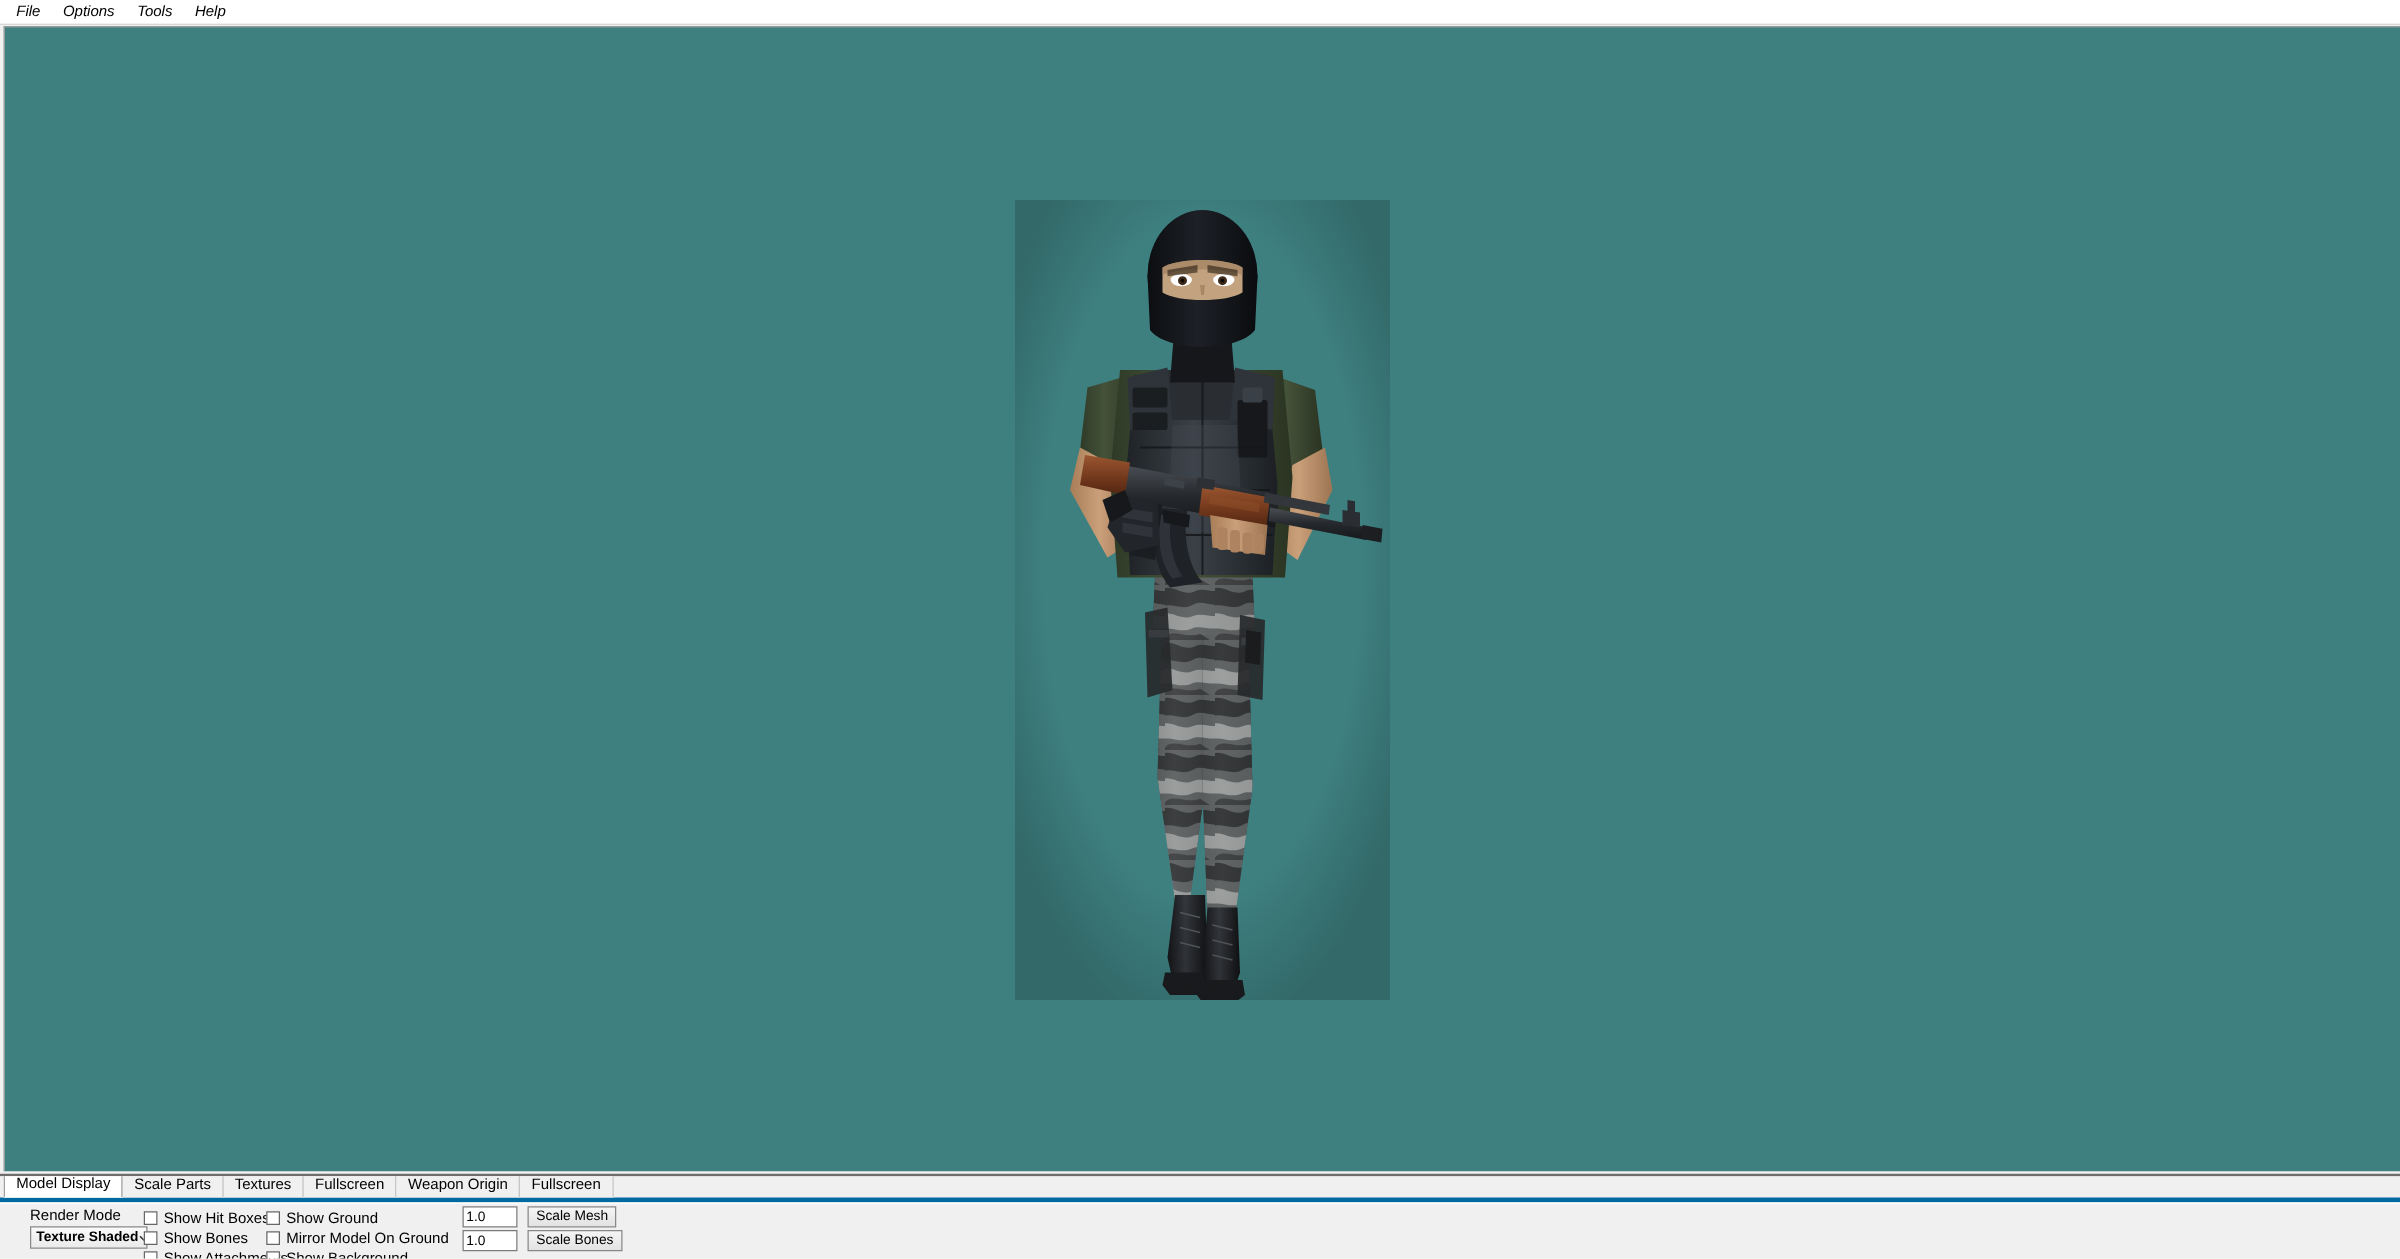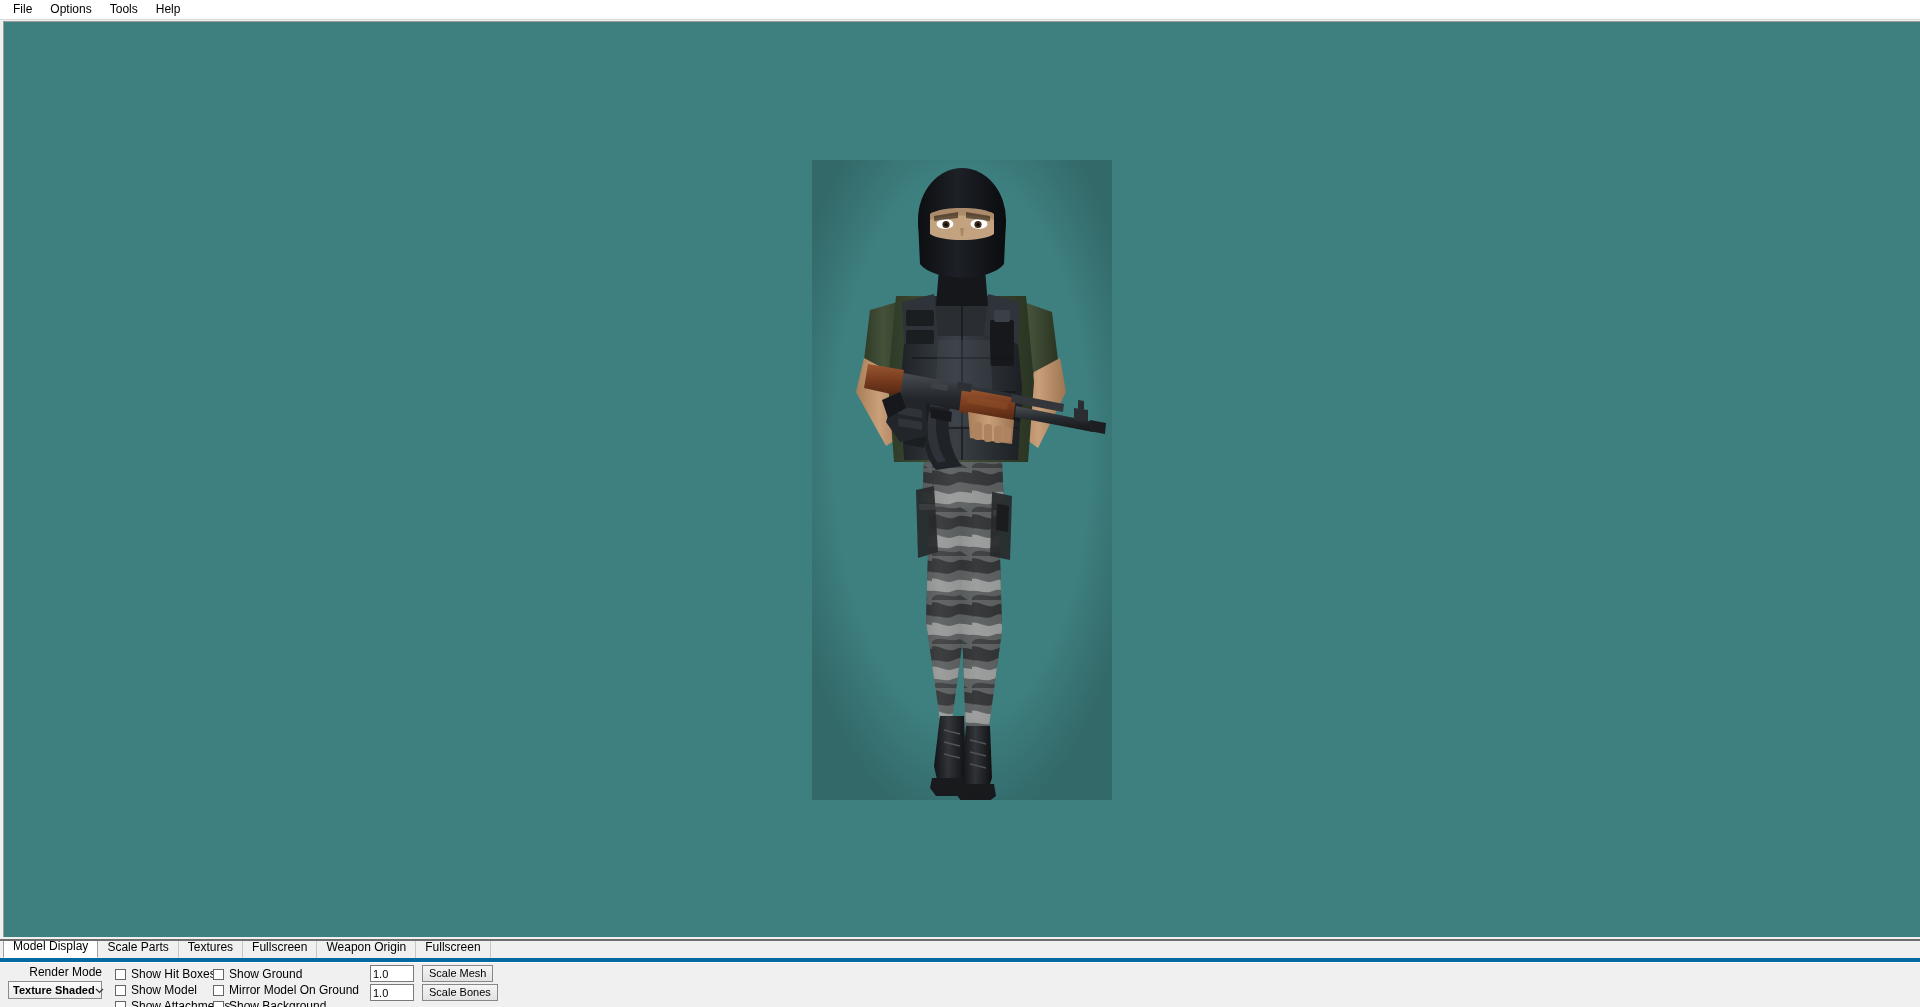--- a/index.html
+++ b/index.html
@@ -63,20 +63,21 @@
   }
   .win-btn svg { stroke: #000000; stroke-width: 1; fill: none; }
 
   
   .menubar {
     height: 19px; min-height: 19px;
     display: flex; align-items: center;
     background: #ffffff;
     padding-left: 4px;
     user-select: none;
+    font-style: italic;
   }
   .menu-item {
     font-size: 12px; color: #000000;
     padding: 1px 9px;
     line-height: 17px;
     cursor: default;
     white-space: nowrap;
   }
 
   
@@ -151,21 +152,21 @@
     background: #f0f0f0;
     border-top: 1px solid #ffffff;
   }
 
   .lbl {
     font-size: 12px; color: #000000;
     line-height: 14px;
     white-space: nowrap;
   }
 
-  .col-render { position: absolute; left: 8px; top: 2px; text-align: right; }
+  .col-render { position: absolute; left: 24px; top: 2px; }
   .render-label { font-size: 12px; color: #000; margin-bottom: 2px; }
   .combo {
     width: 94px; height: 18px;
     background: linear-gradient(#fbfbfb, #eaeaea);
     border: 1px solid #8a8a8a;
     display: flex; align-items: center;
     padding-left: 4px;
     position: relative;
     cursor: default;
     font-size: 11px; color: #000;
@@ -446,21 +447,21 @@
         </div>
       </div>
 
       <div class="chkcol c1">
         <label class="chkrow">
           <span class="chkbox"></span>
           <span class="lbl">Show Hit Boxes</span>
         </label>
         <label class="chkrow">
           <span class="chkbox"></span>
-          <span class="lbl">Show Model</span>
+          <span class="lbl">Show Bones</span>
         </label>
         <label class="chkrow">
           <span class="chkbox"></span>
           <span class="lbl">Show Attachments</span>
         </label>
       </div>
 
       <div class="chkcol c2">
         <label class="chkrow">
           <span class="chkbox"></span>

